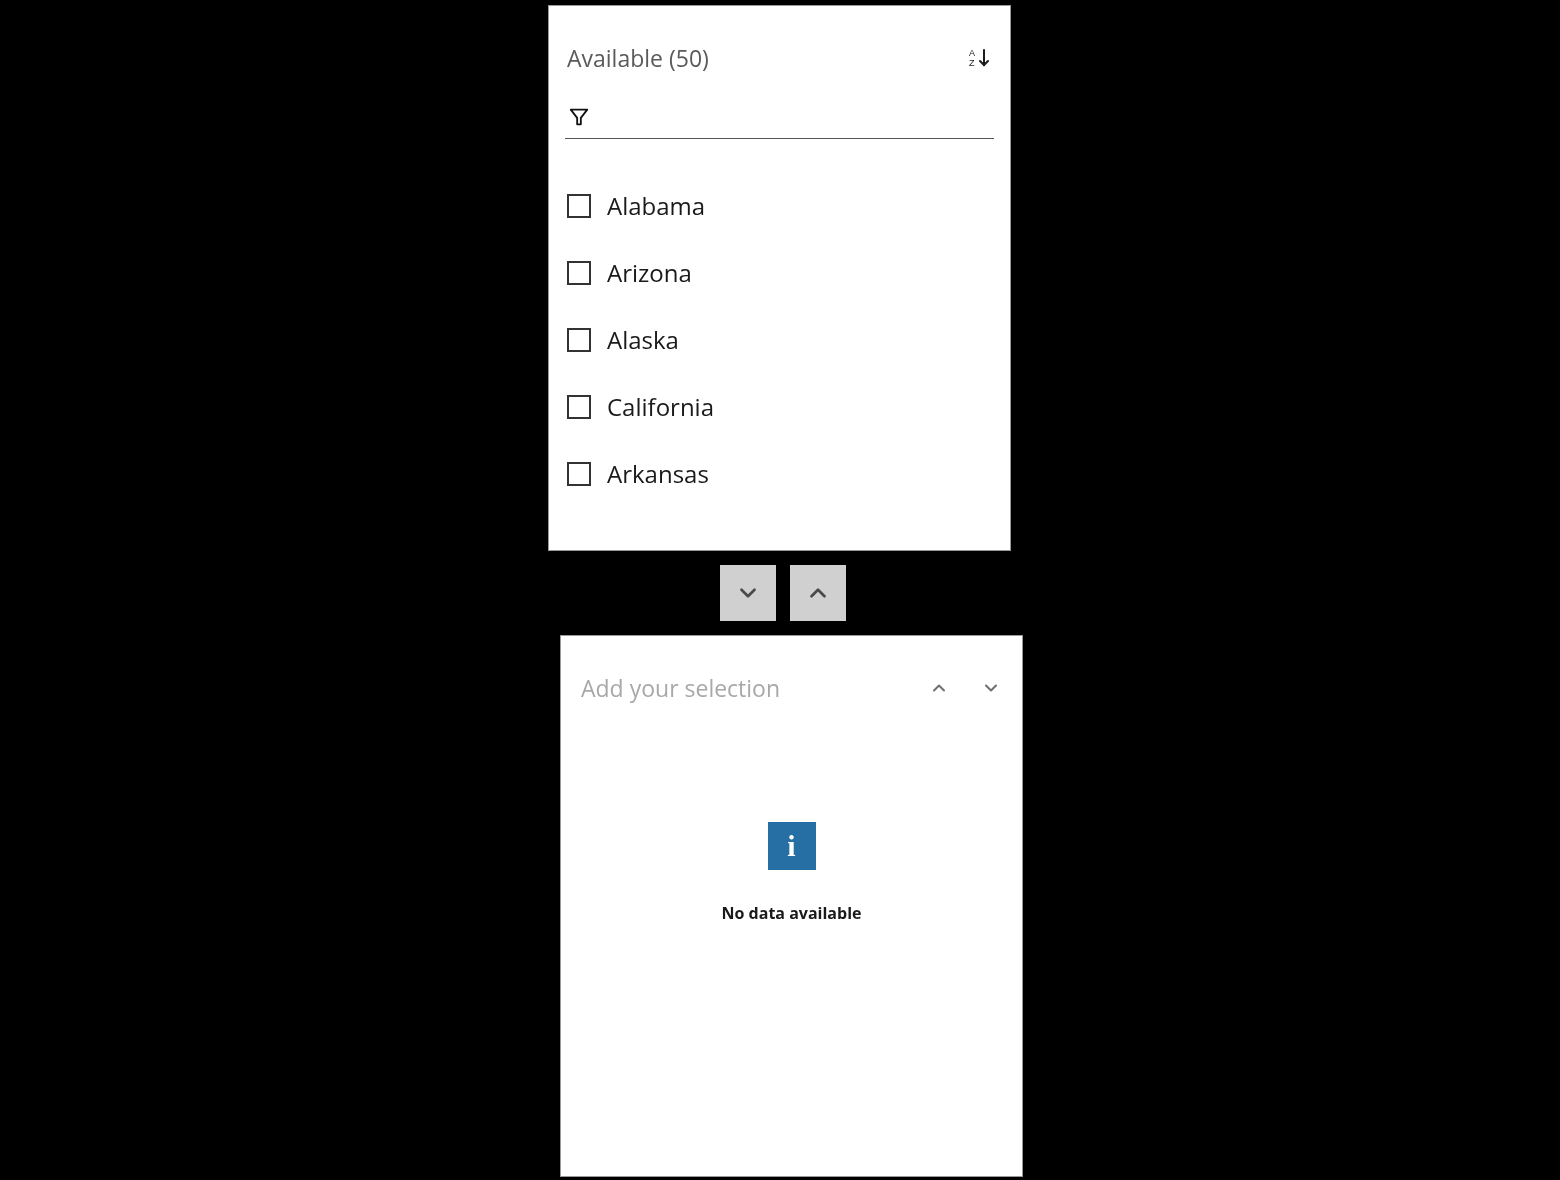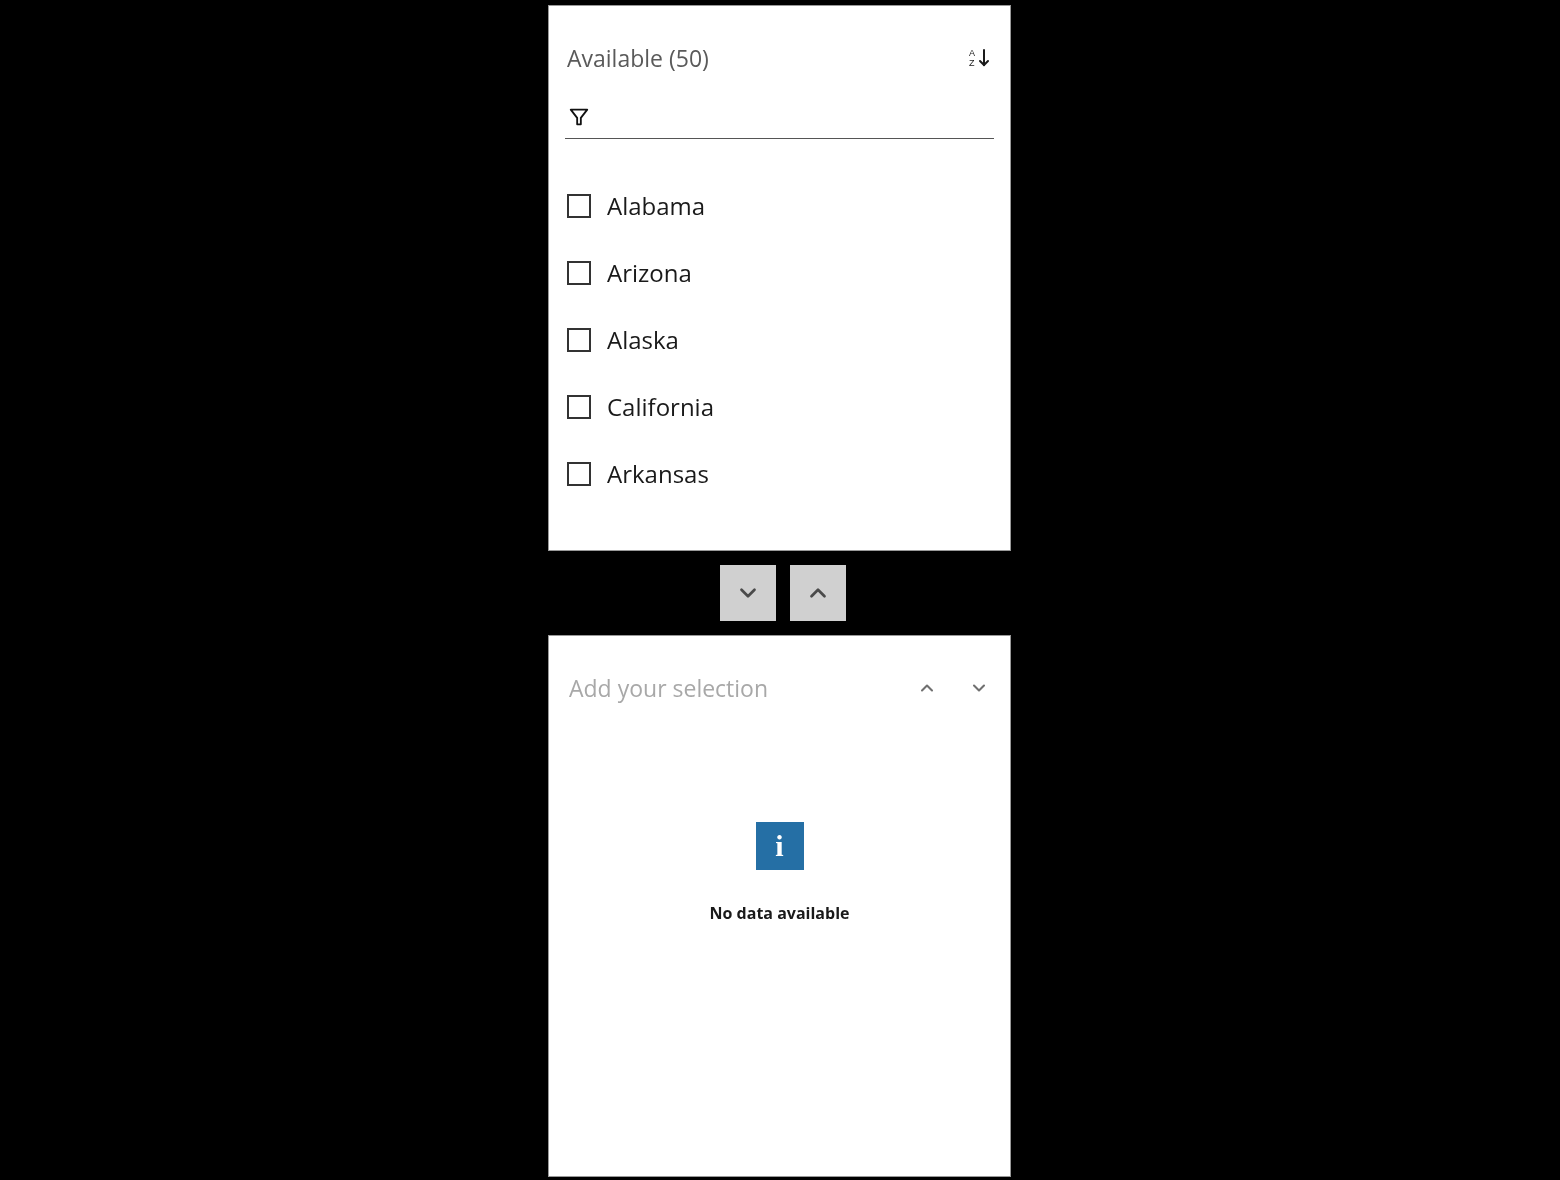--- a/index.html
+++ b/index.html
@@ -109,20 +109,21 @@
     align-items: center;
     justify-content: center;
     cursor: pointer;
     color: #4a4a4a;
   }
 
   .panel.selection {
     top: 635px;
     height: 542px;
     padding: 36px 20px 20px 20px;
+    margin-left: 12px;
   }
   .sel-header {
     display: flex;
     align-items: center;
     justify-content: space-between;
   }
   .sel-title {
     color: #a8a8a8;
     font-size: 23px;
     font-weight: 400;

